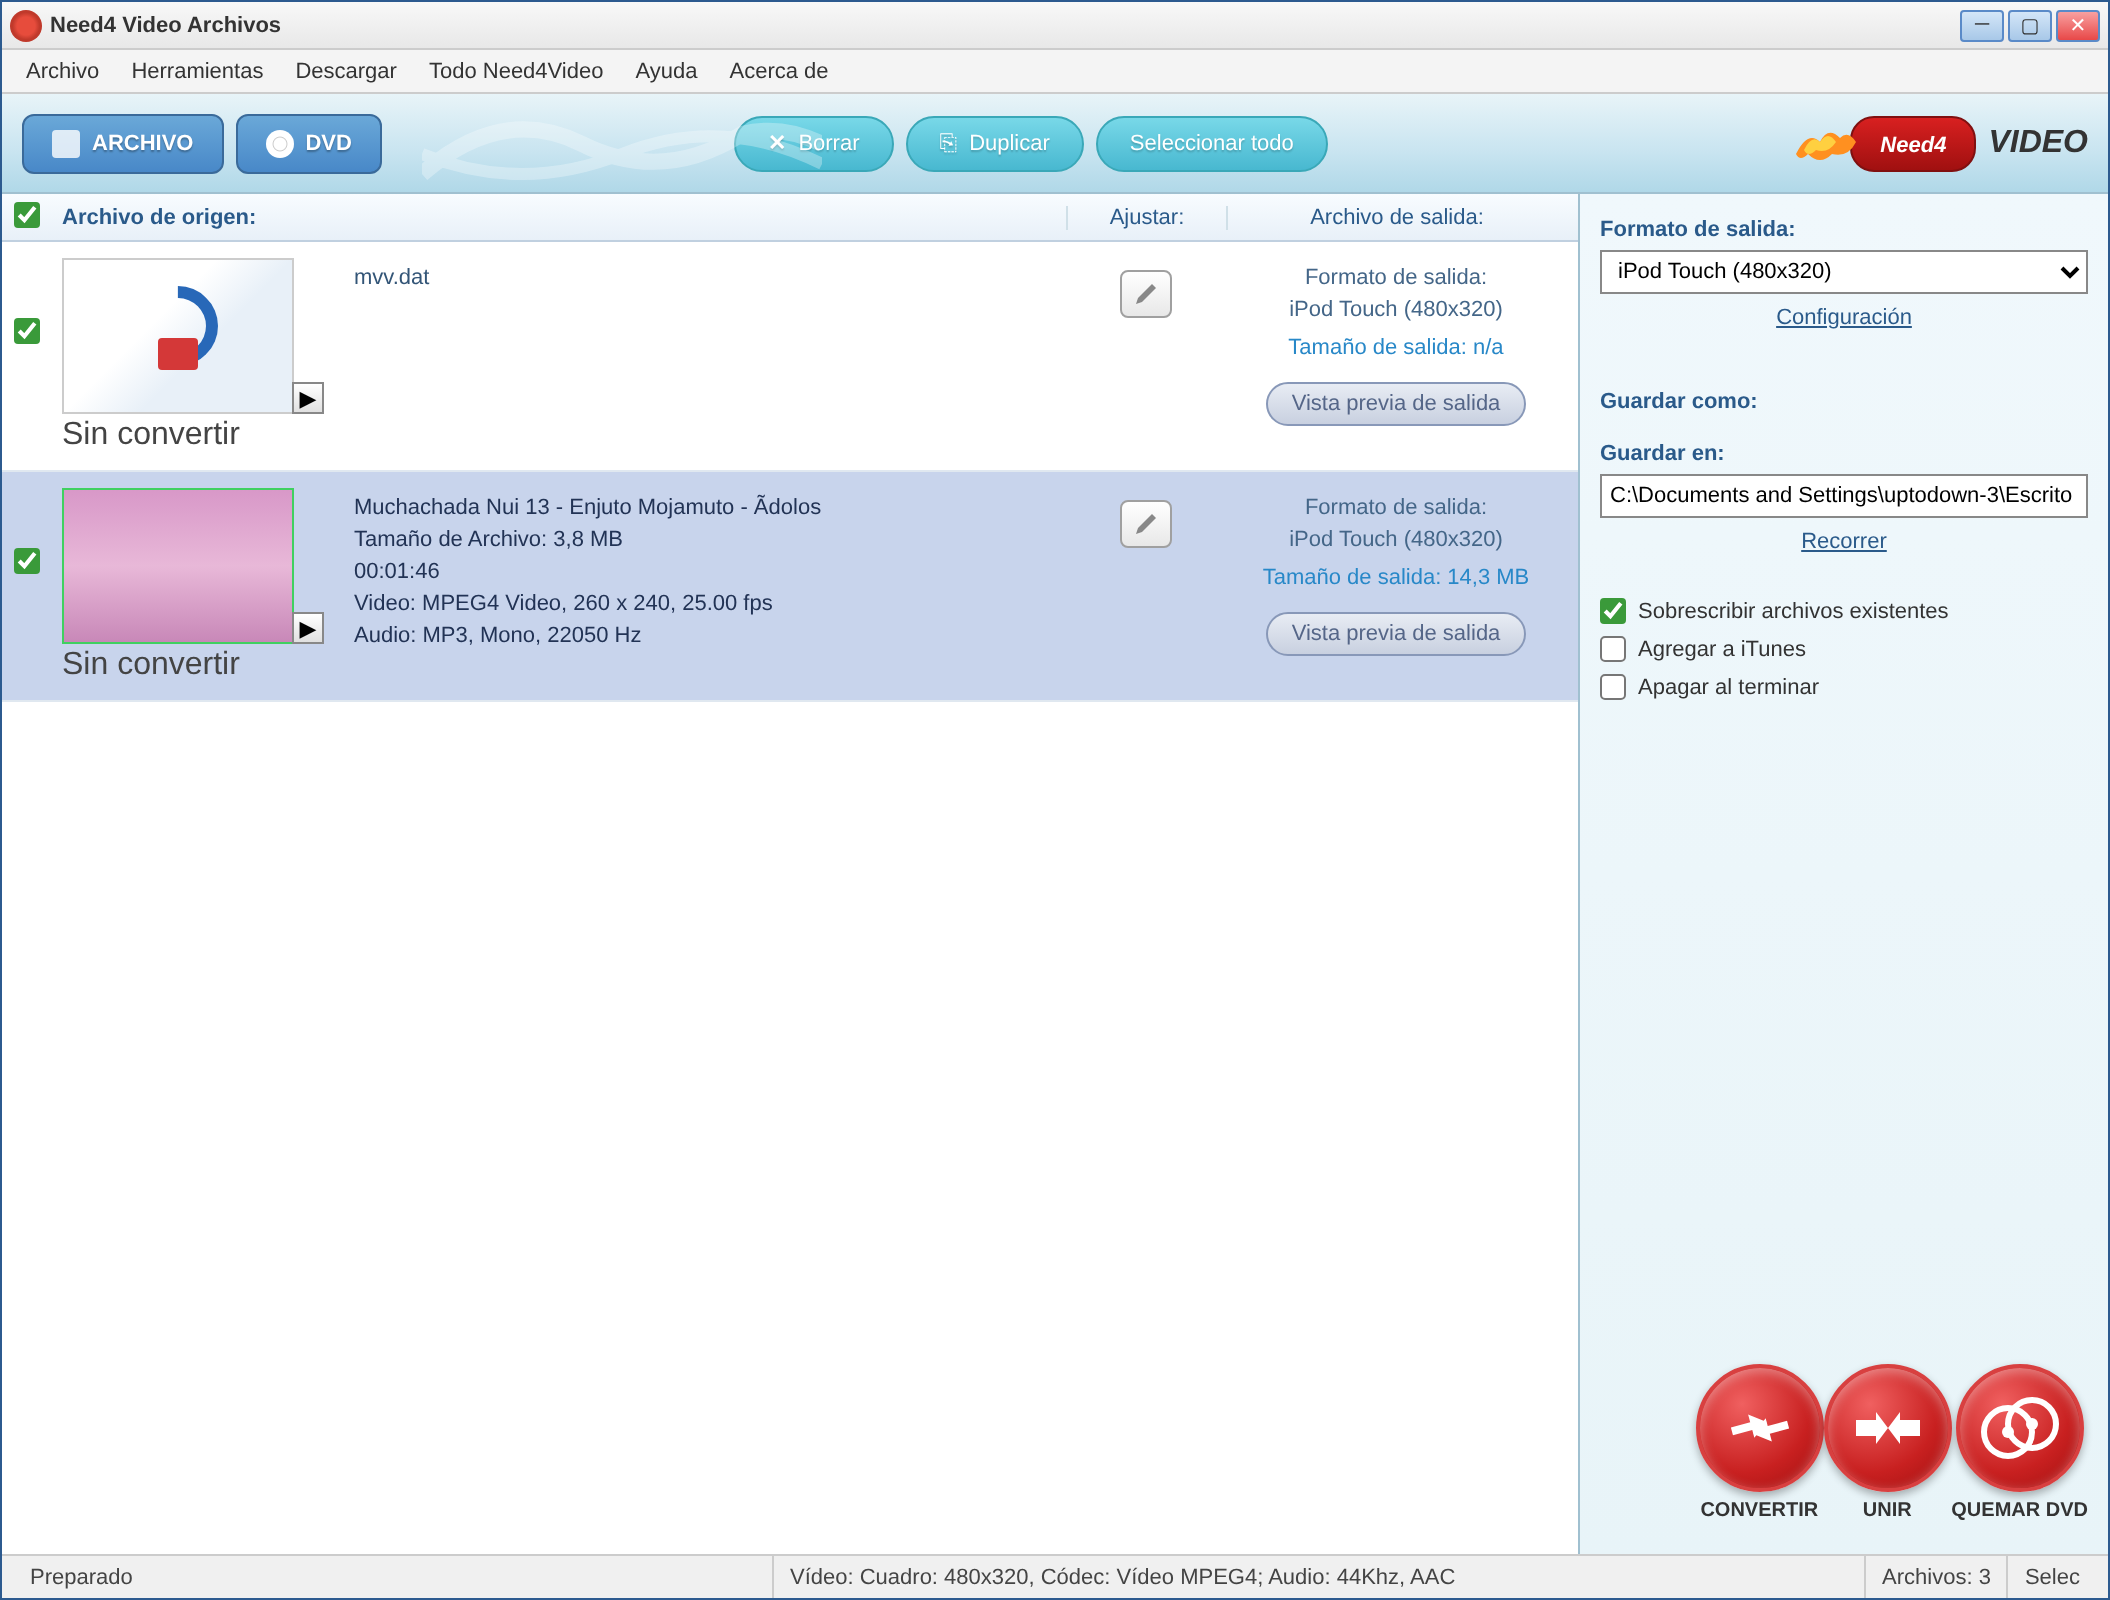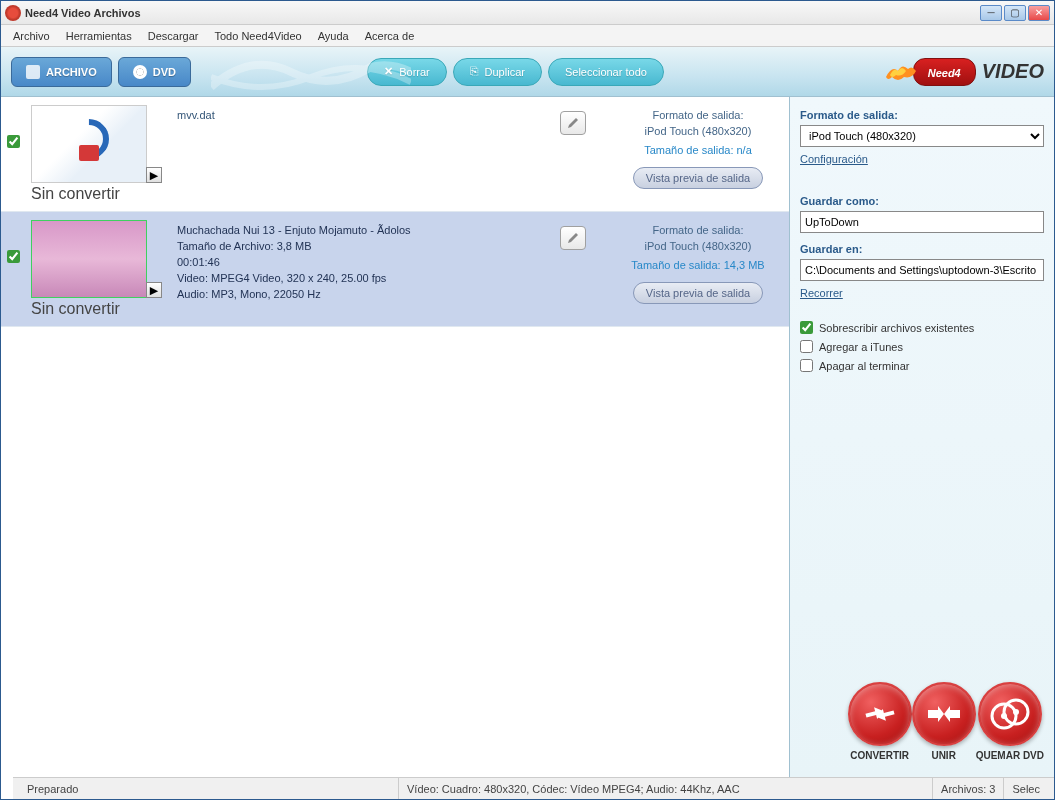--- a/index.html
+++ b/index.html
@@ -18,21 +18,21 @@
 .toolbar { height: 50px; background: linear-gradient(to bottom, #e8f4f8, #c8e4f0 60%, #b0d8e8); display: flex; align-items: center; padding: 0 10px; position: relative; overflow: hidden; border-bottom: 1px solid #a0c0d0; }
 .toolbar-swirl { position: absolute; left: 210px; top: 0; width: 200px; height: 50px; opacity: 0.3; }
 .big-btn { height: 30px; padding: 0 14px; border-radius: 6px; border: 1px solid #3a6a9a; background: linear-gradient(to bottom, #6aa8d8, #4888c8); color: #fff; font-weight: bold; font-size: 12px; display: flex; align-items: center; gap: 6px; cursor: pointer; margin-right: 6px; text-shadow: 0 1px 1px rgba(0,0,0,0.3); }
 .big-btn .ico { width: 14px; height: 14px; background: rgba(255,255,255,0.8); border-radius: 2px; }
 .big-btn.dvd .ico { border-radius: 50%; background: radial-gradient(circle, #fff 30%, #ccc 35%, #fff 40%); }
 .pill-btn { height: 28px; padding: 0 16px; border-radius: 14px; border: 1px solid #3aa8b8; background: linear-gradient(to bottom, #78d8e8, #48b8d0); color: #fff; font-size: 12px; display: flex; align-items: center; gap: 6px; cursor: pointer; margin-right: 6px; text-shadow: 0 1px 1px rgba(0,0,0,0.2); }
 .toolbar-center { display: flex; margin-left: 170px; }
 .logo-area { margin-left: auto; display: flex; align-items: center; }
 .logo-need4 { background: linear-gradient(to bottom, #d82020, #a01010); color: #fff; font-style: italic; font-weight: bold; font-size: 16px; padding: 4px 14px; border-radius: 12px; border: 1px solid #801010; position: relative; }
 .logo-flame { position: absolute; left: -30px; top: -2px; width: 32px; height: 28px; }
-.logo-video { font-weight: bold; font-style: italic; font-size: 20px; color: #333; margin-left: 6px; }
+.logo-video { font-weight: bold; font-style: italic; font-size: 16px; color: #333; margin-left: 6px; }
 
 .main-area { flex: 1; display: flex; overflow: hidden; }
 .left-panel { flex: 1; display: flex; flex-direction: column; border-right: 1px solid #a0c0d0; }
 .right-panel { width: 264px; background: linear-gradient(to bottom, #f0f8fc, #e8f4f8); padding: 12px 10px; display: flex; flex-direction: column; }
 
 .list-header { height: 24px; display: flex; align-items: center; background: linear-gradient(to bottom, #f8fcff, #e8f0f8); border-bottom: 1px solid #c0d0e0; padding: 0 6px; }
 .lh-check { width: 24px; }
 .lh-source { flex: 1; font-weight: bold; color: #2a5a8a; }
 .lh-adj { width: 80px; text-align: center; color: #2a5a8a; border-left: 1px solid #d0e0e8; }
 .lh-out { width: 170px; text-align: center; color: #2a5a8a; border-left: 1px solid #d0e0e8; }
@@ -55,33 +55,33 @@
 .file-row.selected .fr-info-line { color: #223355; }
 .fr-adjust { width: 80px; display: flex; align-items: flex-start; justify-content: center; padding-top: 6px; }
 .adj-btn { width: 26px; height: 24px; background: linear-gradient(#fff,#e8e8e8); border: 1px solid #a0a0a0; border-radius: 4px; display: flex; align-items: center; justify-content: center; cursor: pointer; }
 .fr-output { width: 170px; text-align: center; padding-top: 2px; }
 .fr-out-line { color: #446688; line-height: 16px; }
 .fr-out-size { color: #2888c8; line-height: 18px; margin-top: 2px; }
 .preview-btn { margin-top: 8px; padding: 4px 12px; border-radius: 12px; border: 1px solid #8898b8; background: linear-gradient(to bottom, #e8ecf4, #c8d0e0); color: #556688; cursor: pointer; font-size: 11px; }
 
 .rp-label { color: #2a5a8a; font-weight: bold; margin-bottom: 4px; }
 .rp-select { width: 100%; height: 22px; border: 1px solid #888; background: #fff; padding: 0 4px; }
-.rp-link { text-align: left; margin-top: 6px; }
+.rp-link { text-align: center; margin-top: 6px; }
 .rp-link a { color: #2a5a8a; text-decoration: underline; cursor: pointer; }
 .rp-spacer { height: 30px; }
 .rp-input { width: 100%; height: 22px; border: 1px solid #888; background: #fff; padding: 0 4px; }
 .rp-check { display: flex; align-items: center; gap: 6px; margin-top: 6px; color: #333; }
 .rp-check input { width: 13px; height: 13px; }
 
 .action-buttons { margin-top: auto; display: flex; justify-content: flex-end; padding-bottom: 4px; }
 .action-btn { display: flex; flex-direction: column; align-items: center; cursor: pointer; }
 .action-circle { width: 64px; height: 64px; border-radius: 50%; background: radial-gradient(circle at 35% 30%, #f06060, #c82020 60%, #a01010); border: 2px solid #d84040; display: flex; align-items: center; justify-content: center; box-shadow: inset 0 2px 6px rgba(255,255,255,0.4), 0 2px 4px rgba(0,0,0,0.3); }
 .action-label { font-size: 10px; color: #333; margin-top: 4px; font-weight: bold; }
 
-.statusbar { height: 22px; background: #f0f0f0; border-top: 1px solid #ccc; display: flex; align-items: center; padding: 0 6px; color: #444; margin-left: 12px; }
+.statusbar { height: 22px; background: #f0f0f0; border-top: 1px solid #ccc; display: flex; align-items: center; padding: 0 6px; color: #444; }
 .sb-item { padding: 0 8px; border-right: 1px solid #ccc; height: 100%; display: flex; align-items: center; }
 .sb-item:last-child { border-right: none; }
 .sb-fill { flex: 1; }
 
 input[type=checkbox] { cursor: pointer; accent-color: #3a9a3a; }
 .chk-green { width: 13px; height: 13px; }
 </style>
 </head>
 <body>
 
@@ -137,20 +137,26 @@
         <path d="M6,18 Q10,10 14,14 Q18,8 22,14 Q18,20 12,18 Q8,22 6,18" fill="#ffd040"></path>
       </svg>
       <span>Need4</span>
     </div>
     <div class="logo-video">VIDEO</div>
   </div>
 </div>
 
 <div class="main-area">
   <div class="left-panel">
+    <div class="list-header">
+      <div class="lh-check"><input type="checkbox" checked="" class="chk-green" style=""></div>
+      <div class="lh-source">Archivo de origen:</div>
+      <div class="lh-adj">Ajustar:</div>
+      <div class="lh-out">Archivo de salida:</div>
+    </div>
     <div class="file-list">
 
       <div class="file-row">
         <div class="fr-check">
             <input type="checkbox" checked="" class="chk-green" style="">
           </div>
         <div class="fr-thumb-wrap">
           <div class="fr-thumb thumb1">
             <div class="thumb1-logo">
               <div class="thumb1-arrow"></div>
@@ -185,21 +191,21 @@
         <div class="fr-thumb-wrap">
           <div class="fr-thumb thumb2">
             <div class="fr-play">▶</div>
           </div>
           <div class="fr-status">Sin convertir</div>
         </div>
         <div class="fr-info">
           <div class="fr-info-line">Muchachada Nui 13 - Enjuto Mojamuto - Ã­dolos</div>
           <div class="fr-info-line">Tamaño de Archivo: 3,8 MB</div>
           <div class="fr-info-line">00:01:46</div>
-          <div class="fr-info-line">Video: MPEG4 Video, 320 x 240, 25.00 fps</div>
+          <div class="fr-info-line">Video: MPEG4 Video, 260 x 240, 25.00 fps</div>
           <div class="fr-info-line">Audio: MP3, Mono, 22050 Hz</div>
         </div>
         <div class="fr-adjust">
           <div class="adj-btn">
             <svg width="14" height="14" viewBox="0 0 14 14">
                 <path d="M2,12 L3,9 L10,2 L12,4 L5,11 Z" fill="#888"></path>
               </svg>
           </div>
         </div>
         <div class="fr-output">
@@ -216,21 +222,20 @@
   <div class="right-panel">
     <div class="rp-label">Formato de salida:</div>
     <select class="rp-select">
       <option>iPod Touch (480x320)</option>
     </select>
     <div class="rp-link"><a>Configuración</a></div>
 
     <div class="rp-spacer"></div>
 
     <div class="rp-label">Guardar como:</div>
-    <input class="rp-input" value="UpToDown" style="">
 
     <div style="height:10px"></div>
     <div class="rp-label">Guardar en:</div>
     <input class="rp-input" value="C:\Documents and Settings\uptodown-3\Escrito" style="">
     <div class="rp-link"><a>Recorrer</a></div>
 
     <div style="height:16px"></div>
     <label class="rp-check">
         <input type="checkbox" checked="" style="">
         <span>Sobrescribir archivos existentes</span>

